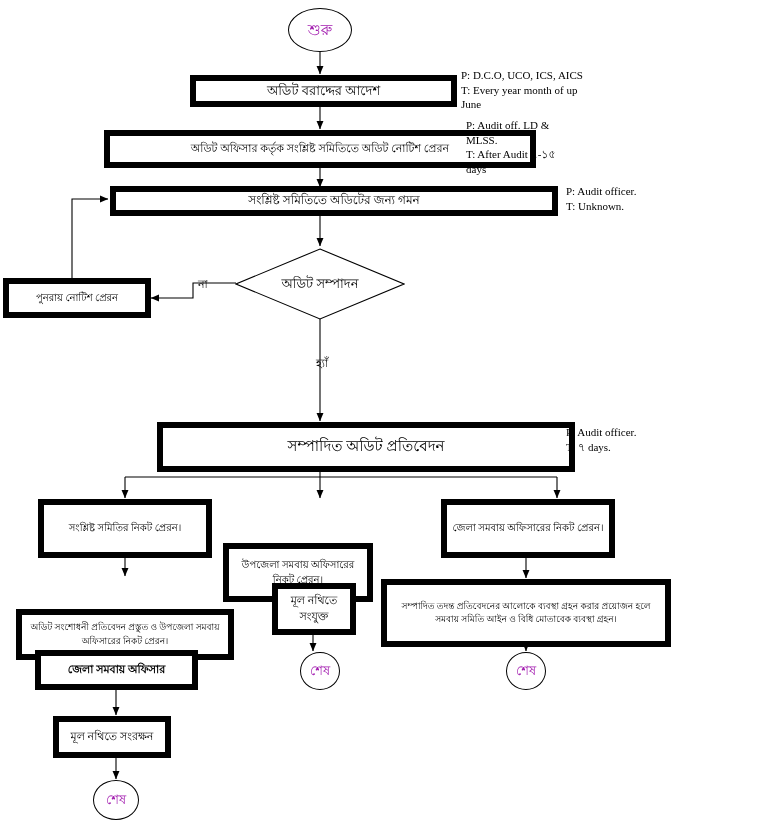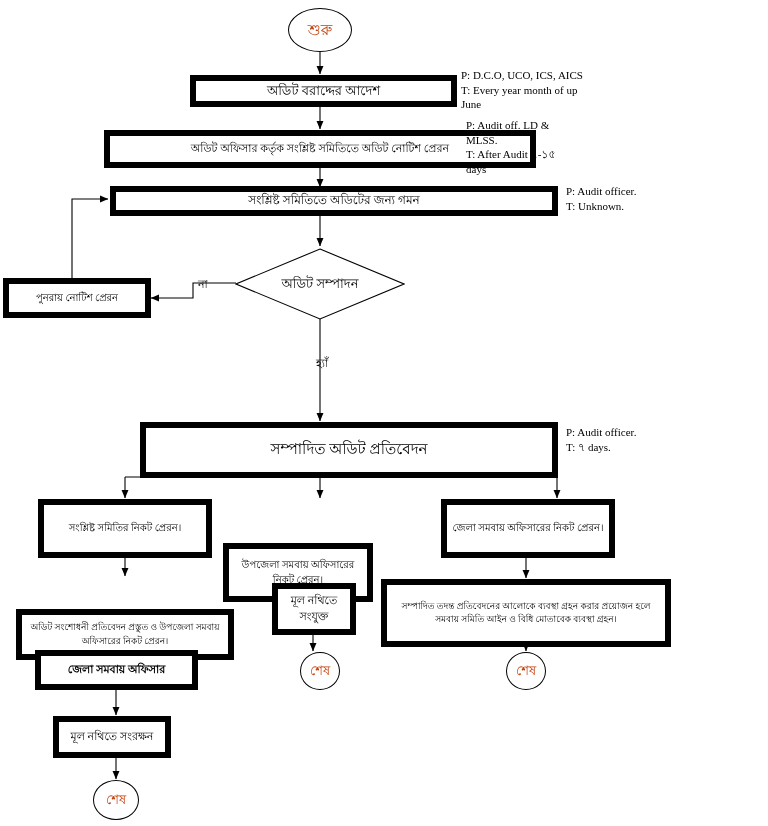--- a/index.html
+++ b/index.html
@@ -39,21 +39,21 @@
   .terminal {
     position: absolute;
     box-sizing: border-box;
     border: 1px solid #000000;
     border-radius: 50%;
     background: #ffffff;
     display: flex;
     align-items: center;
     justify-content: center;
     text-align: center;
-    color: #c2410c;
+    color: #a21caf;
   }
   .diamond-wrap {
     position: absolute;
     display: flex;
     align-items: center;
     justify-content: center;
   }
   .diamond-wrap svg {
     position: absolute;
     left: 0;
@@ -155,21 +155,21 @@
     <svg width="170" height="72" viewBox="0 0 170 72" xmlns="http://www.w3.org/2000/svg">
       <polygon points="85,1 169,36 85,71 1,36" fill="#ffffff" stroke="#000000" stroke-width="1.1"></polygon>
     </svg>
     <span class="diamond-label f13">অডিট সম্পাদন</span>
   </div>
 
   <div class="node f10" style="left:3px; top:278px; width:148px; height:40px;">
     <span>পুনরায় নোটিশ প্রেরন</span>
   </div>
 
-  <div class="node f15" style="left:140px; top:422px; width:418px; height:56px;">
+  <div class="node f15" style="left:157px; top:422px; width:418px; height:50px;">
     <span>সম্পাদিত অডিট প্রতিবেদন</span>
   </div>
 
   <div class="node f10" style="left:38px; top:499px; width:174px; height:59px;">
     <span>সংশ্লিষ্ট সমিতির নিকট প্রেরন।</span>
   </div>
 
   <div class="node f10" style="left:223px; top:499px; width:150px; height:59px;margin-top:44px;">
     <span>উপজেলা সমবায় অফিসারের নিকট প্রেরন।</span>
   </div>

